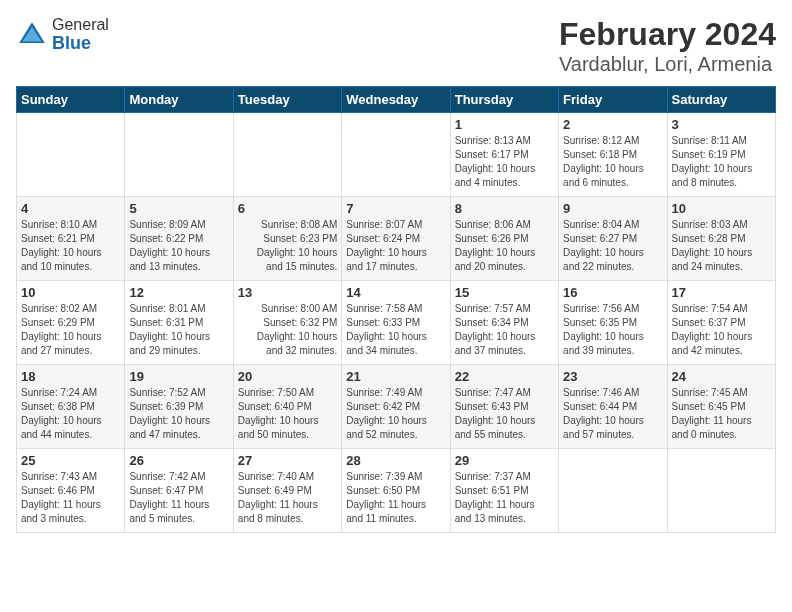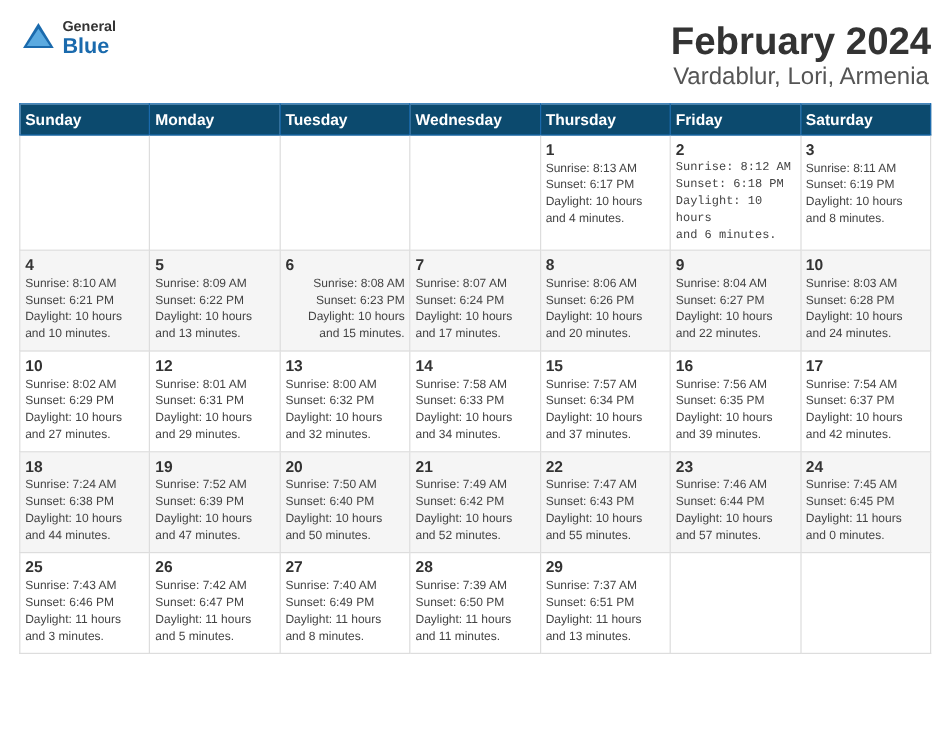--- a/index.html
+++ b/index.html
@@ -24,35 +24,35 @@
       display: flex;
       align-items: center;
       gap: 4px;
     }
     .logo-text {
       display: flex;
       flex-direction: column;
       line-height: 1.1;
     }
     .logo-general {
-      font-size: 12px;
-      font-weight: bold;
+      font-size: 16px;
+      font-weight: normal;
       color: #333;
     }
     .logo-blue {
       font-size: 18px;
       font-weight: bold;
       color: #1a6aad;
     }
     .logo-icon {
       width: 32px;
       height: 32px;
     }
     .title-block {
-      text-align: center;
+      text-align: left;
     }
     .title-block h1 {
       font-size: 32px;
       font-weight: bold;
       color: #333;
     }
     .title-block h2 {
       font-size: 20px;
       font-weight: normal;
       color: #555;
@@ -147,21 +147,21 @@
           <td class="empty-cell"></td>
           <td>
             <span class="day-num">1</span>
             <div class="day-detail" style="white-space: pre-line;">Sunrise: 8:13 AM
 Sunset: 6:17 PM
 Daylight: 10 hours
 and 4 minutes.</div>
           </td>
           <td>
             <span class="day-num">2</span>
-            <div class="day-detail" style="white-space: pre-line; font-family: Liberation Mono, monospace;">Sunrise: 8:12 AM
+            <div class="day-detail" style="white-space: pre-line;">Sunrise: 8:12 AM
 Sunset: 6:18 PM
 Daylight: 10 hours
 and 6 minutes.</div>
           </td>
           <td>
             <span class="day-num">3</span>
             <div class="day-detail" style="white-space: pre-line;">Sunrise: 8:11 AM
 Sunset: 6:19 PM
 Daylight: 10 hours
 and 8 minutes.</div>
@@ -228,21 +228,21 @@
           </td>
           <td>
             <span class="day-num">12</span>
             <div class="day-detail" style="white-space: pre-line;">Sunrise: 8:01 AM
 Sunset: 6:31 PM
 Daylight: 10 hours
 and 29 minutes.</div>
           </td>
           <td>
             <span class="day-num">13</span>
-            <div class="day-detail" style="white-space: pre-line;">Sunrise: 8:00 AM
+            <div class="day-detail" style="white-space: pre-line; text-align: right;">Sunrise: 8:00 AM
 Sunset: 6:32 PM
 Daylight: 10 hours
 and 32 minutes.</div>
           </td>
           <td>
             <span class="day-num">14</span>
             <div class="day-detail" style="white-space: pre-line;">Sunrise: 7:58 AM
 Sunset: 6:33 PM
 Daylight: 10 hours
 and 34 minutes.</div>

